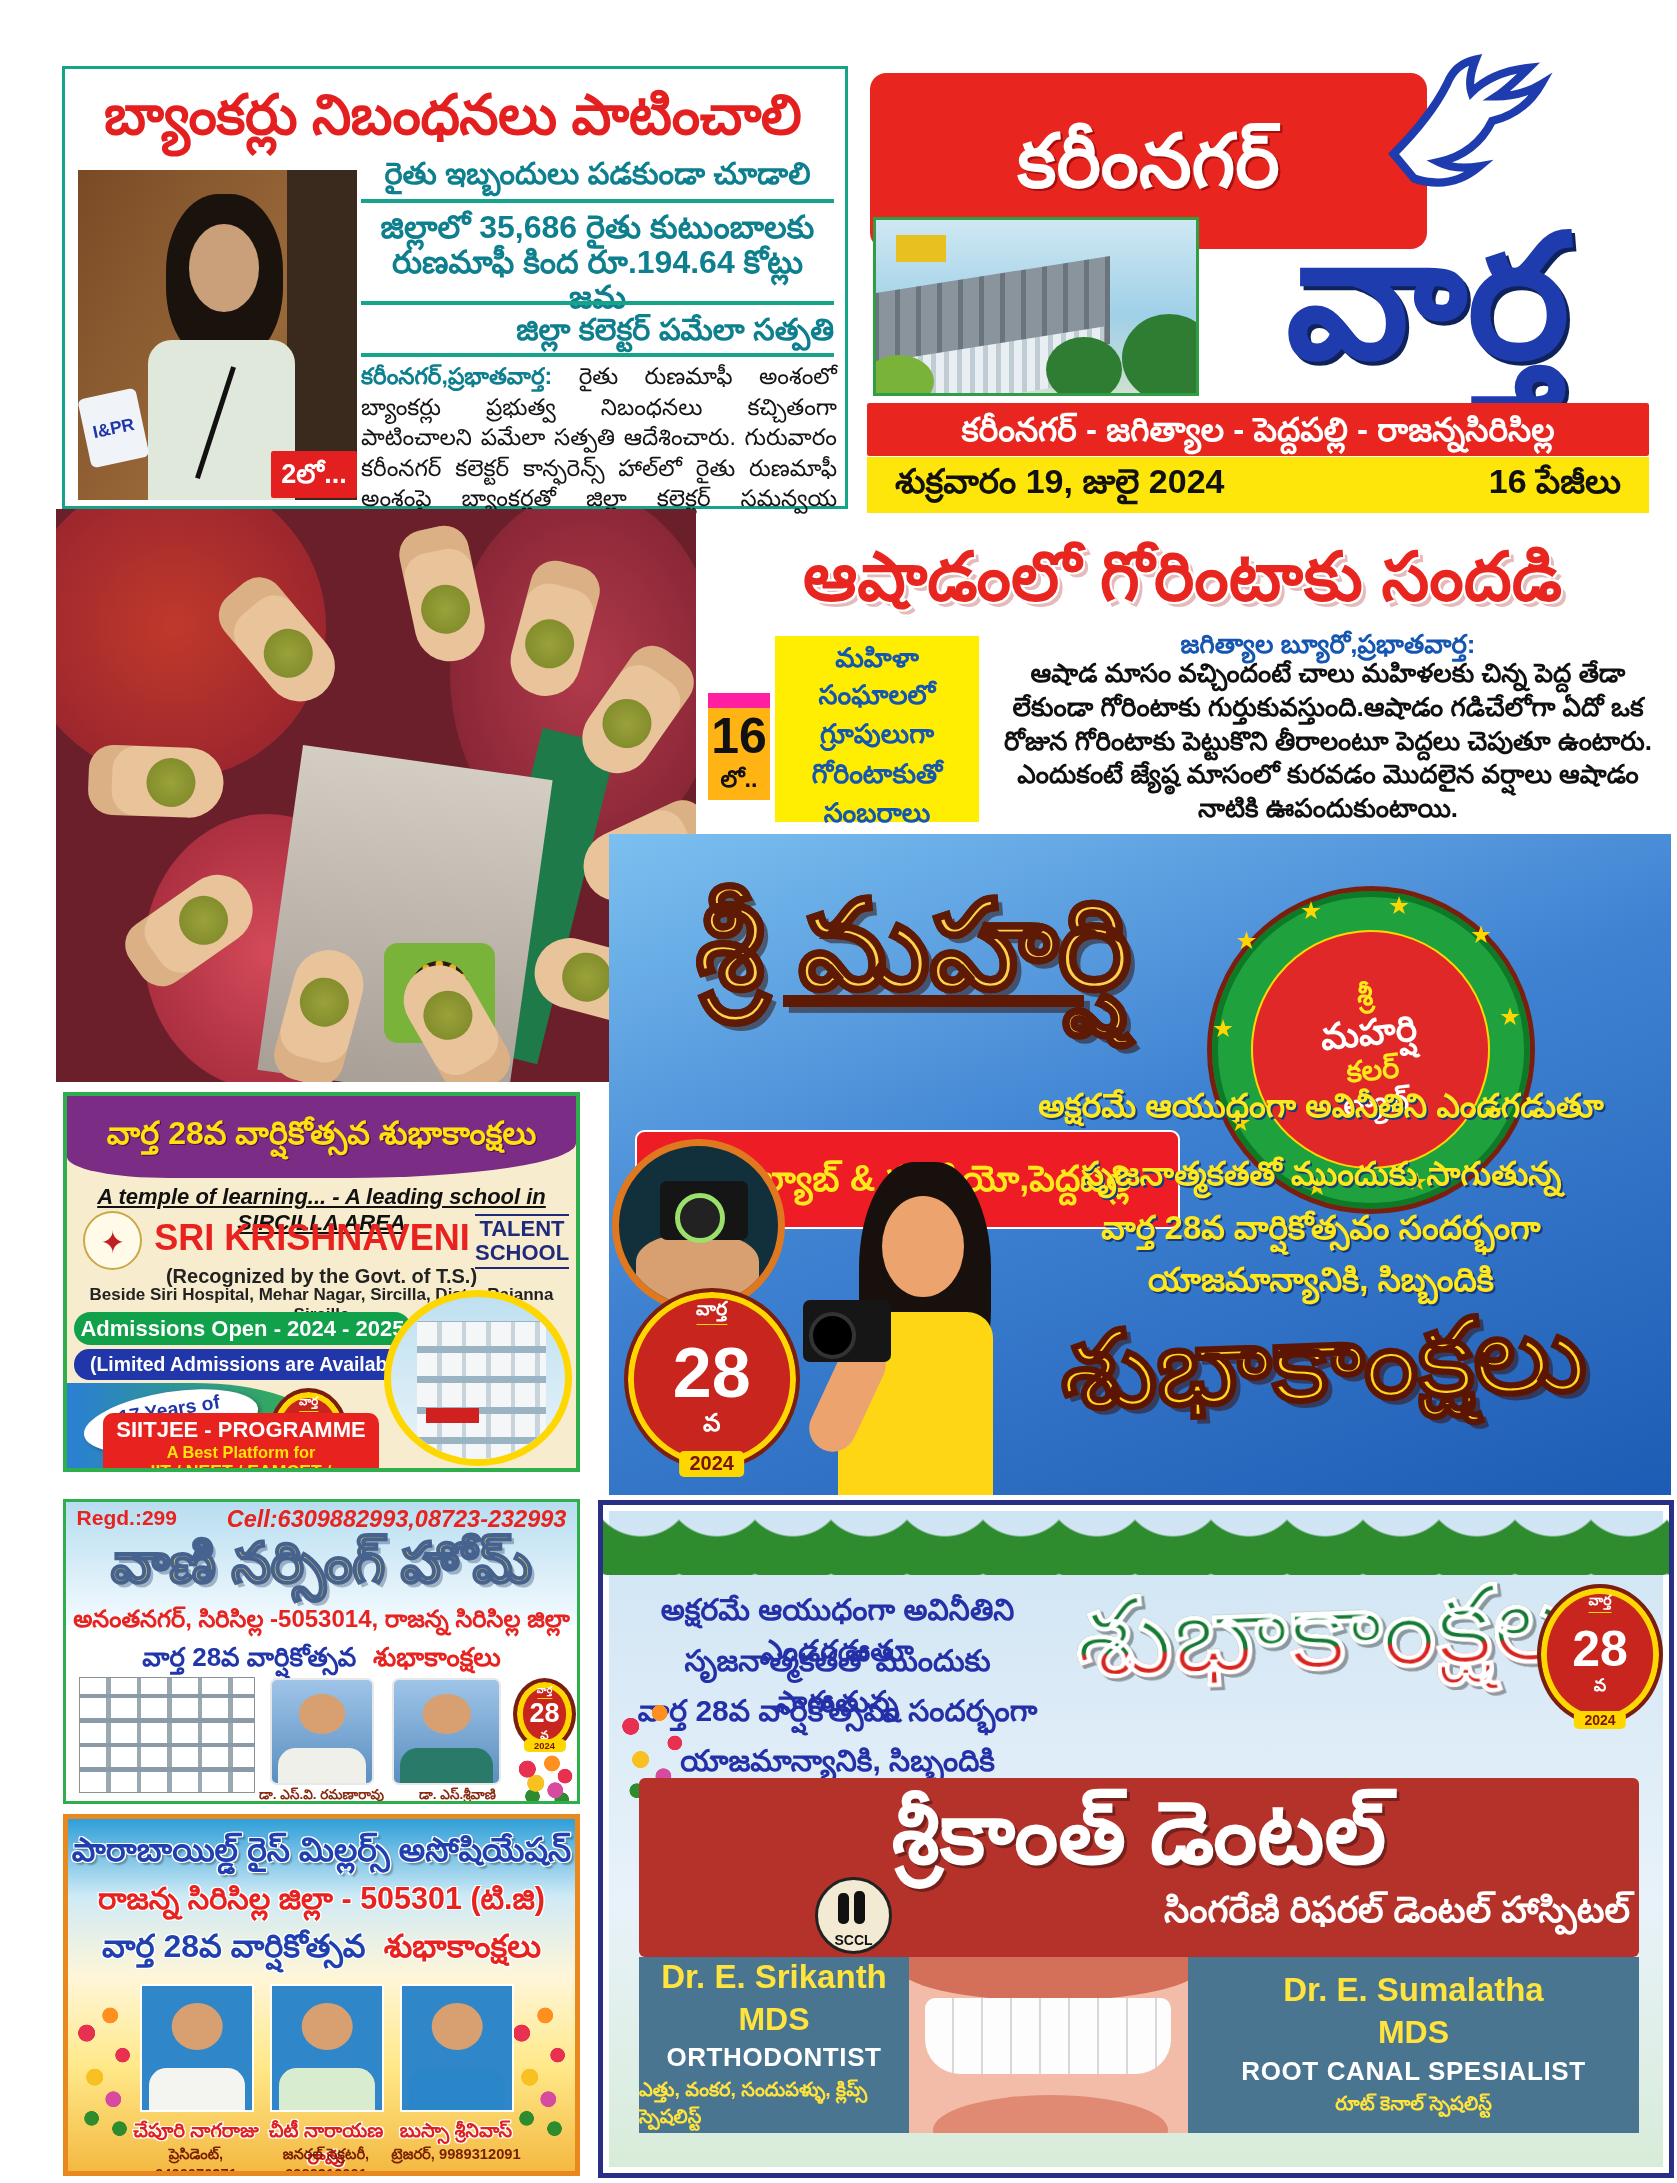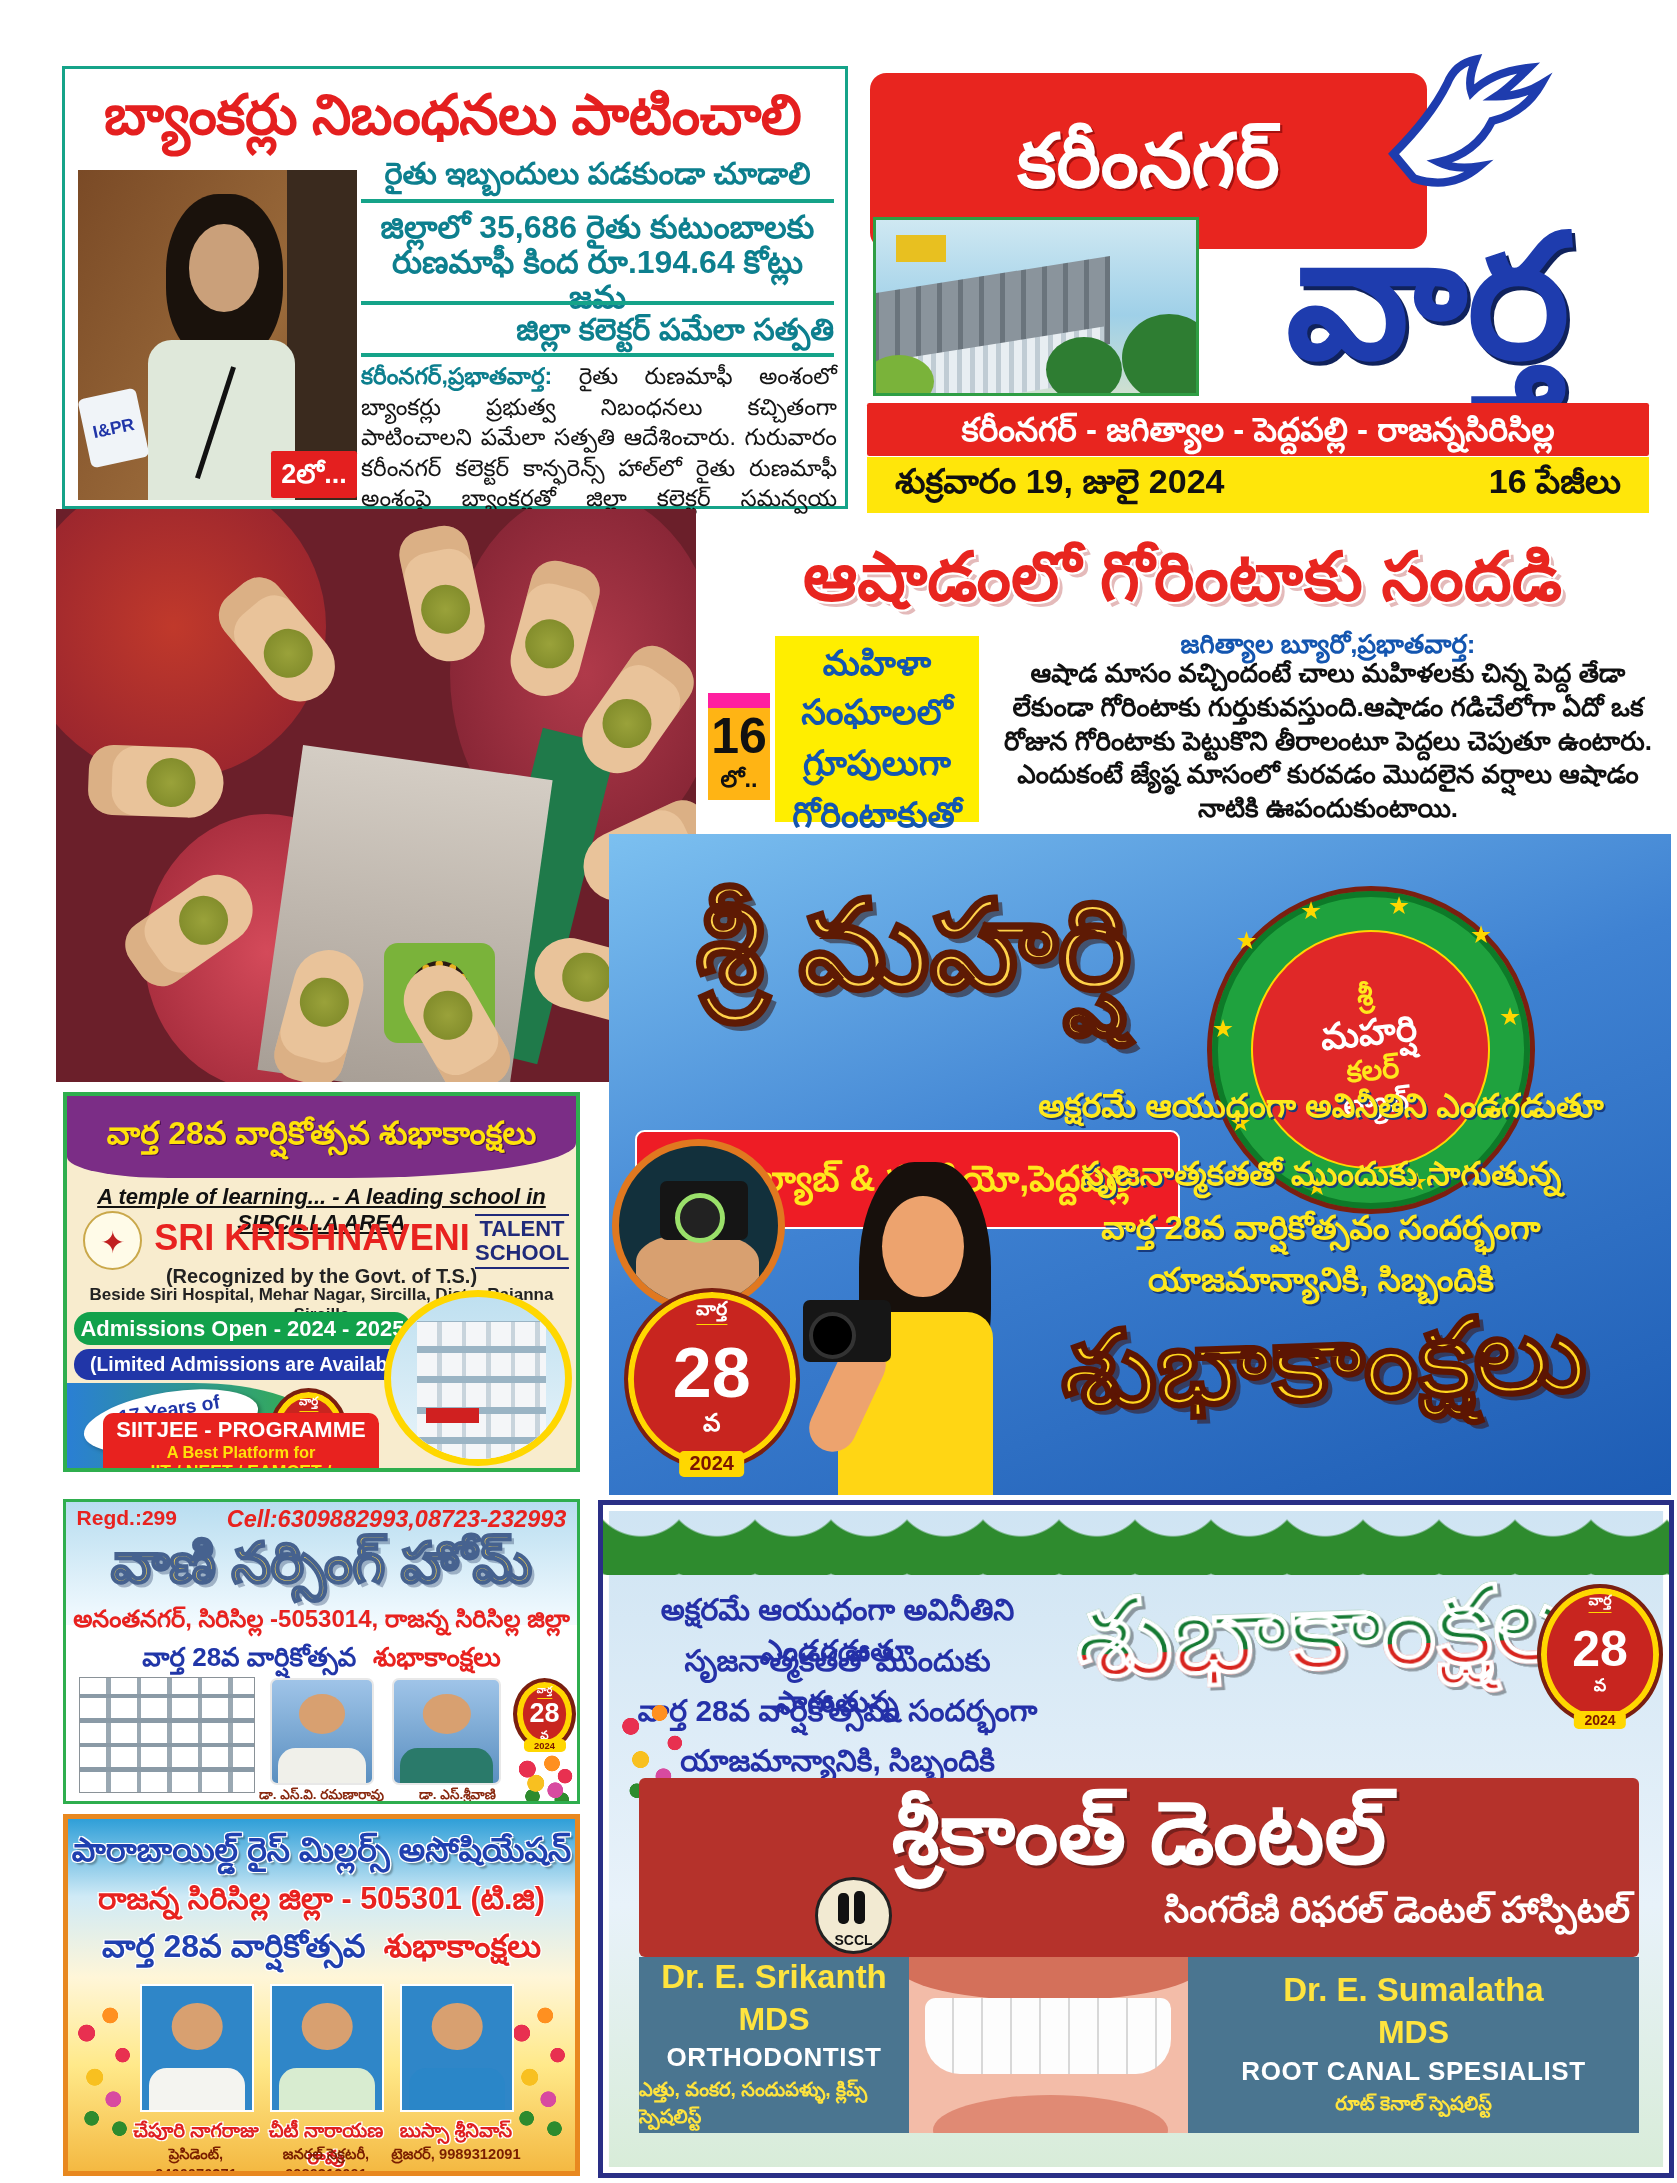--- a/index.html
+++ b/index.html
@@ -53,32 +53,32 @@
   .pot-in{left:26px;top:17.6px;width:59px;height:59px;background:#2a1a12;border-radius:50%;border:7px dotted #e8b020;box-sizing:border-box;}
   .hand{width:70px;height:135px;background:#e9c39a;border-radius:35px 35px 24.6px 24.6px;
         box-shadow:inset 0 -23.5px 0 rgba(180,120,70,.25);}
   .hand::after{content:"";position:absolute;left:10.6px;top:28px;width:49px;height:49px;border-radius:50%;
                background:radial-gradient(#9aa23a,#7a8526);}
   .feat-headline{left:704px;top:537px;width:957px;font-size:68px;color:#e8251f;
       text-shadow:-1.8px -1.8px 0 #fff,1.8px -1.8px 0 #fff,-1.8px 1.8px 0 #fff,1.8px 1.8px 0 #fff,4.7px 4.7px 0 rgba(205,130,130,.55);}
   .feat-byline{left:991px;top:629px;width:674px;font-size:26px;color:#1456b0;}
   .feat-body{left:991px;top:657px;width:674px;font-size:26px;line-height:1.3;color:#101010;}
   .feat-side{left:775px;top:636px;width:204px;height:186px;background:#ffee00;z-index:2;padding-top:4.7px;box-sizing:border-box;}
-  .feat-side div{color:#1456b0;font-size:35px;font-weight:bold;text-align:center;margin:2.3px 0;}
+  .feat-side div{color:#1456b0;font-size:27px;font-weight:bold;text-align:center;margin:2.3px 0;}
   .side-rule{width:106px;height:2.9px;background:#111;margin:5.9px auto !important;}
   .jump16{left:706px;top:691px;width:66px;height:111px;background:#ffb414;border:2.3px solid #fff;z-index:3;box-sizing:border-box;}
   .jump16-strip{left:0;top:0;width:100%;height:15.2px;background:#ff1fa0;}
   .jump16-num{left:0;top:16.4px;width:100%;font-size:50px;color:#111;line-height:54px;}
   .jump16-lo{left:0;top:73px;width:100%;font-size:23.5px;color:#111;}
 
   
   .mah{left:609px;top:834px;width:1062px;height:661px;z-index:4;overflow:hidden;
        background:linear-gradient(160deg,#7cc0f0 0%,#3f82d2 45%,#1d5cb4 100%);}
   .mah-name{left:11.7px;top:40px;width:586px;font-size:124px;color:#ffd24a;-webkit-text-stroke:3.5px #5e1a04;
-            text-shadow:5.9px 5.9px 0 rgba(45,10,0,.5);}
+            text-shadow:5.9px 5.9px 0 rgba(45,10,0,.5);text-decoration:underline;}
   .mah-sub{left:26px;top:296px;width:545px;height:99px;background:#ee1c25;border:2.9px solid #fff;border-radius:9.4px;
            color:#ffe81c;font-size:36px;line-height:93px;box-sizing:border-box;}
   .mah-badge{left:598px;top:52px;width:328px;height:328px;border-radius:50%;background:#1fa23e;
              border:5.9px solid #7a1f10;box-shadow:inset 0 0 0 5.9px #0d7a28;box-sizing:border-box;}
   .mah-badge-in{left:39px;top:39px;width:239px;height:239px;border-radius:50%;background:#e02828;border:2.3px solid #ffd700;
                 transform:rotate(-6deg);display:flex;flex-direction:column;justify-content:center;box-sizing:border-box;}
   .mah-badge-in div{text-align:center;line-height:1.15;}
   .star{position:absolute;color:#ffd700;font-size:24.6px;}
   .mah-photog{left:2.9px;top:305px;width:173px;height:173px;border-radius:50%;border:7px solid #e07820;
               background:#12303c;overflow:hidden;box-sizing:border-box;}

